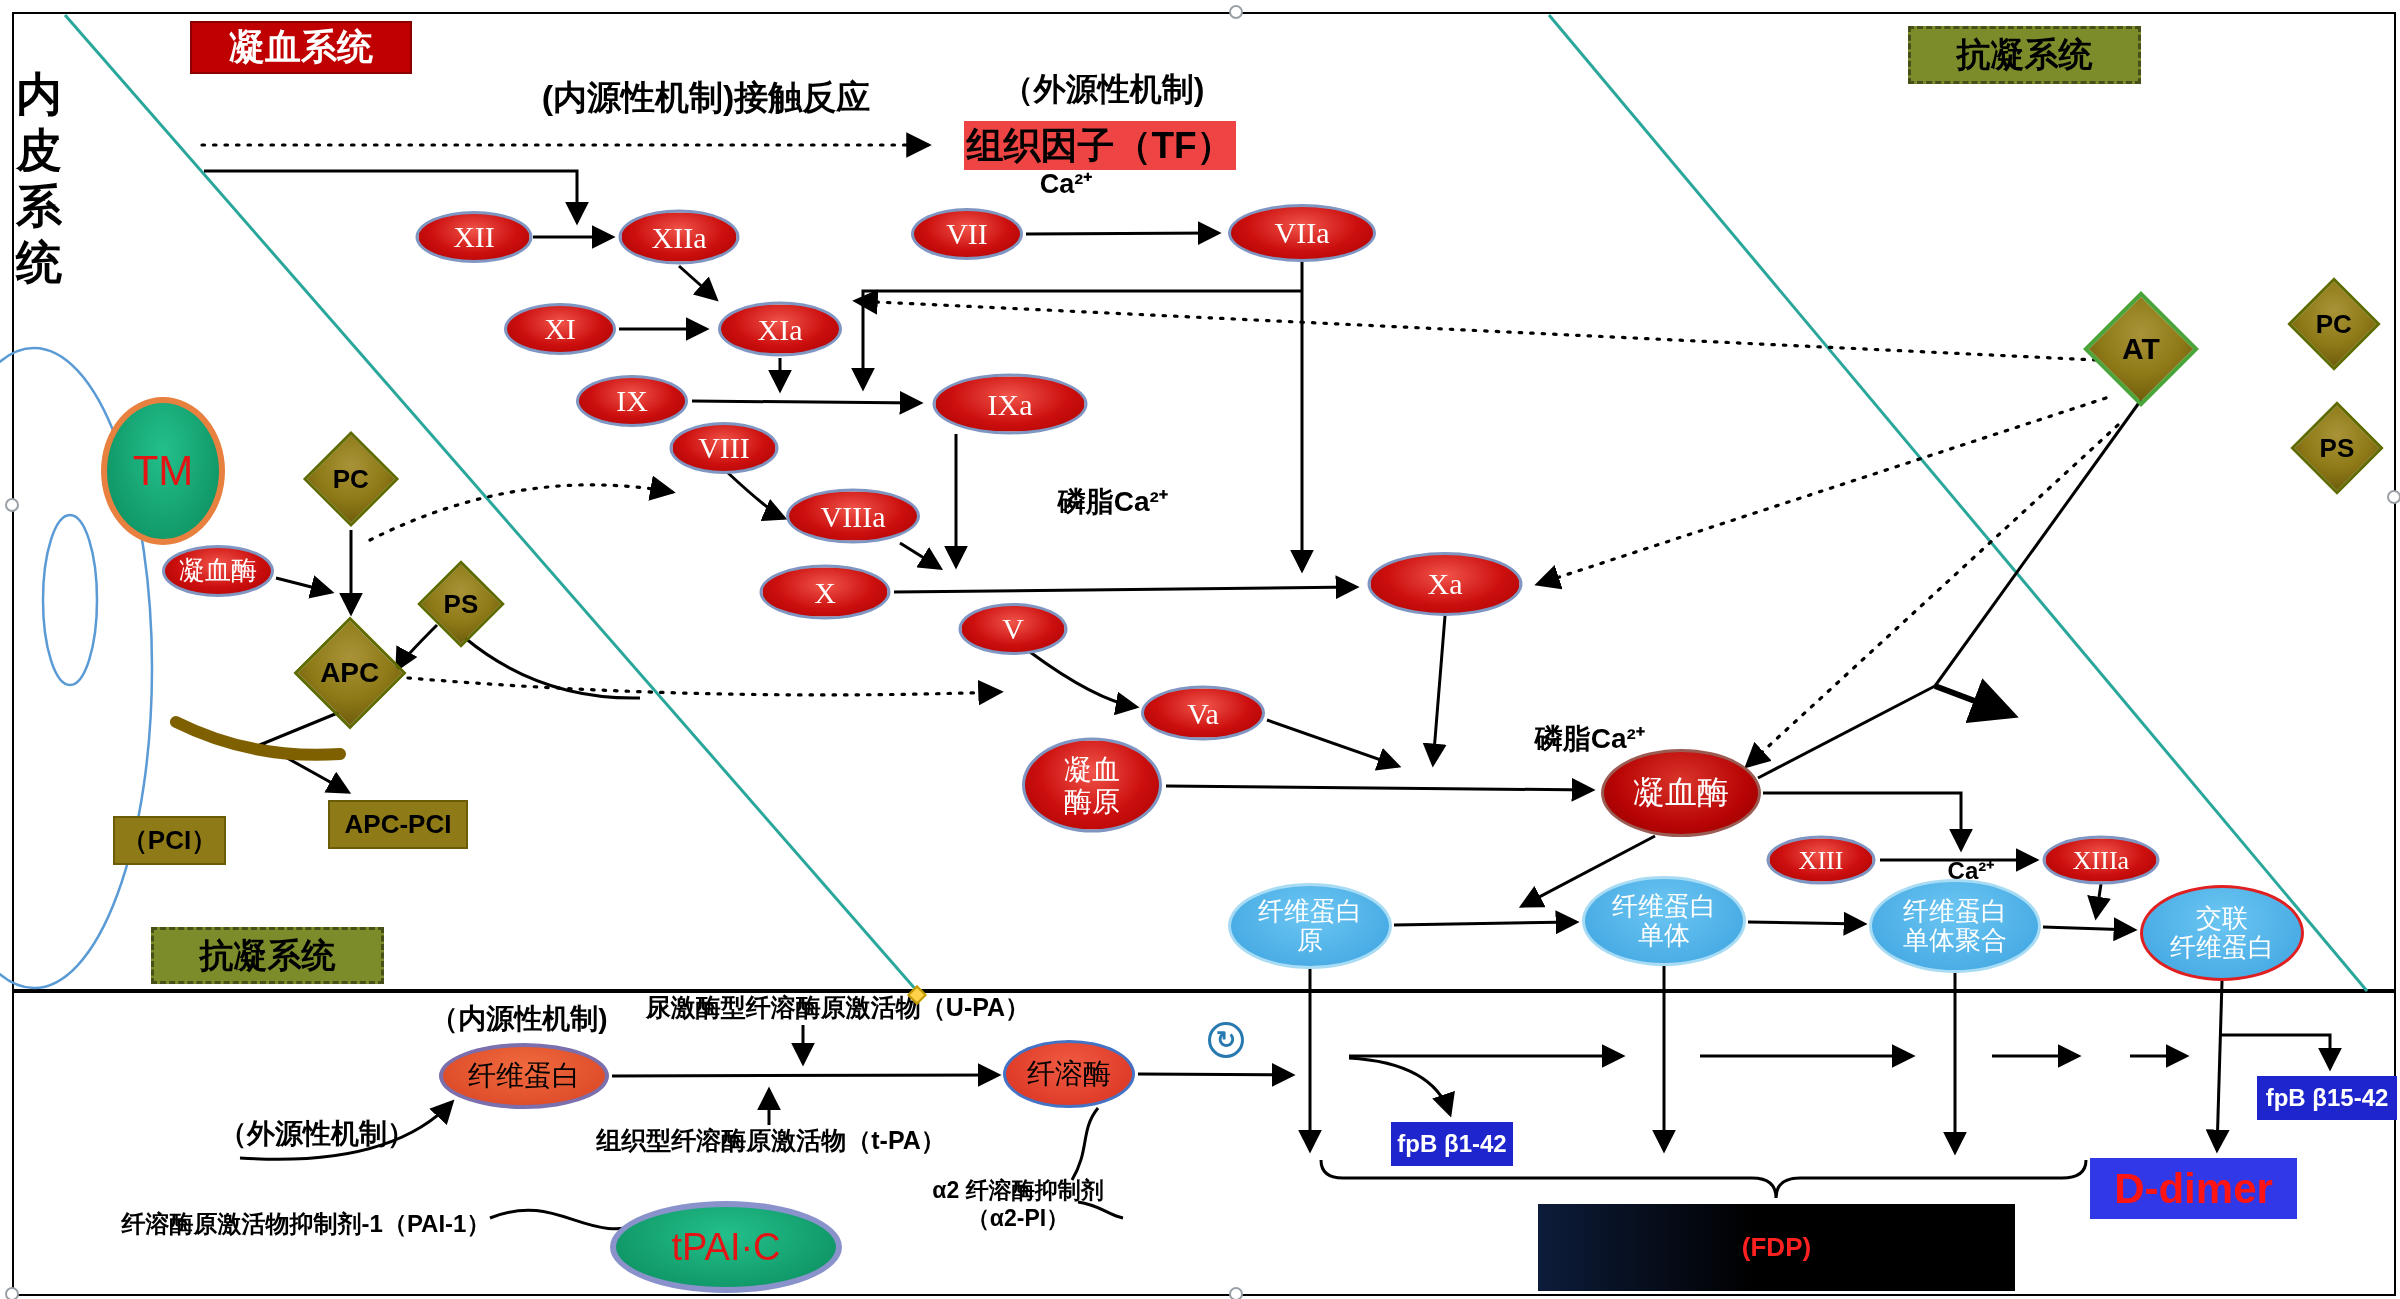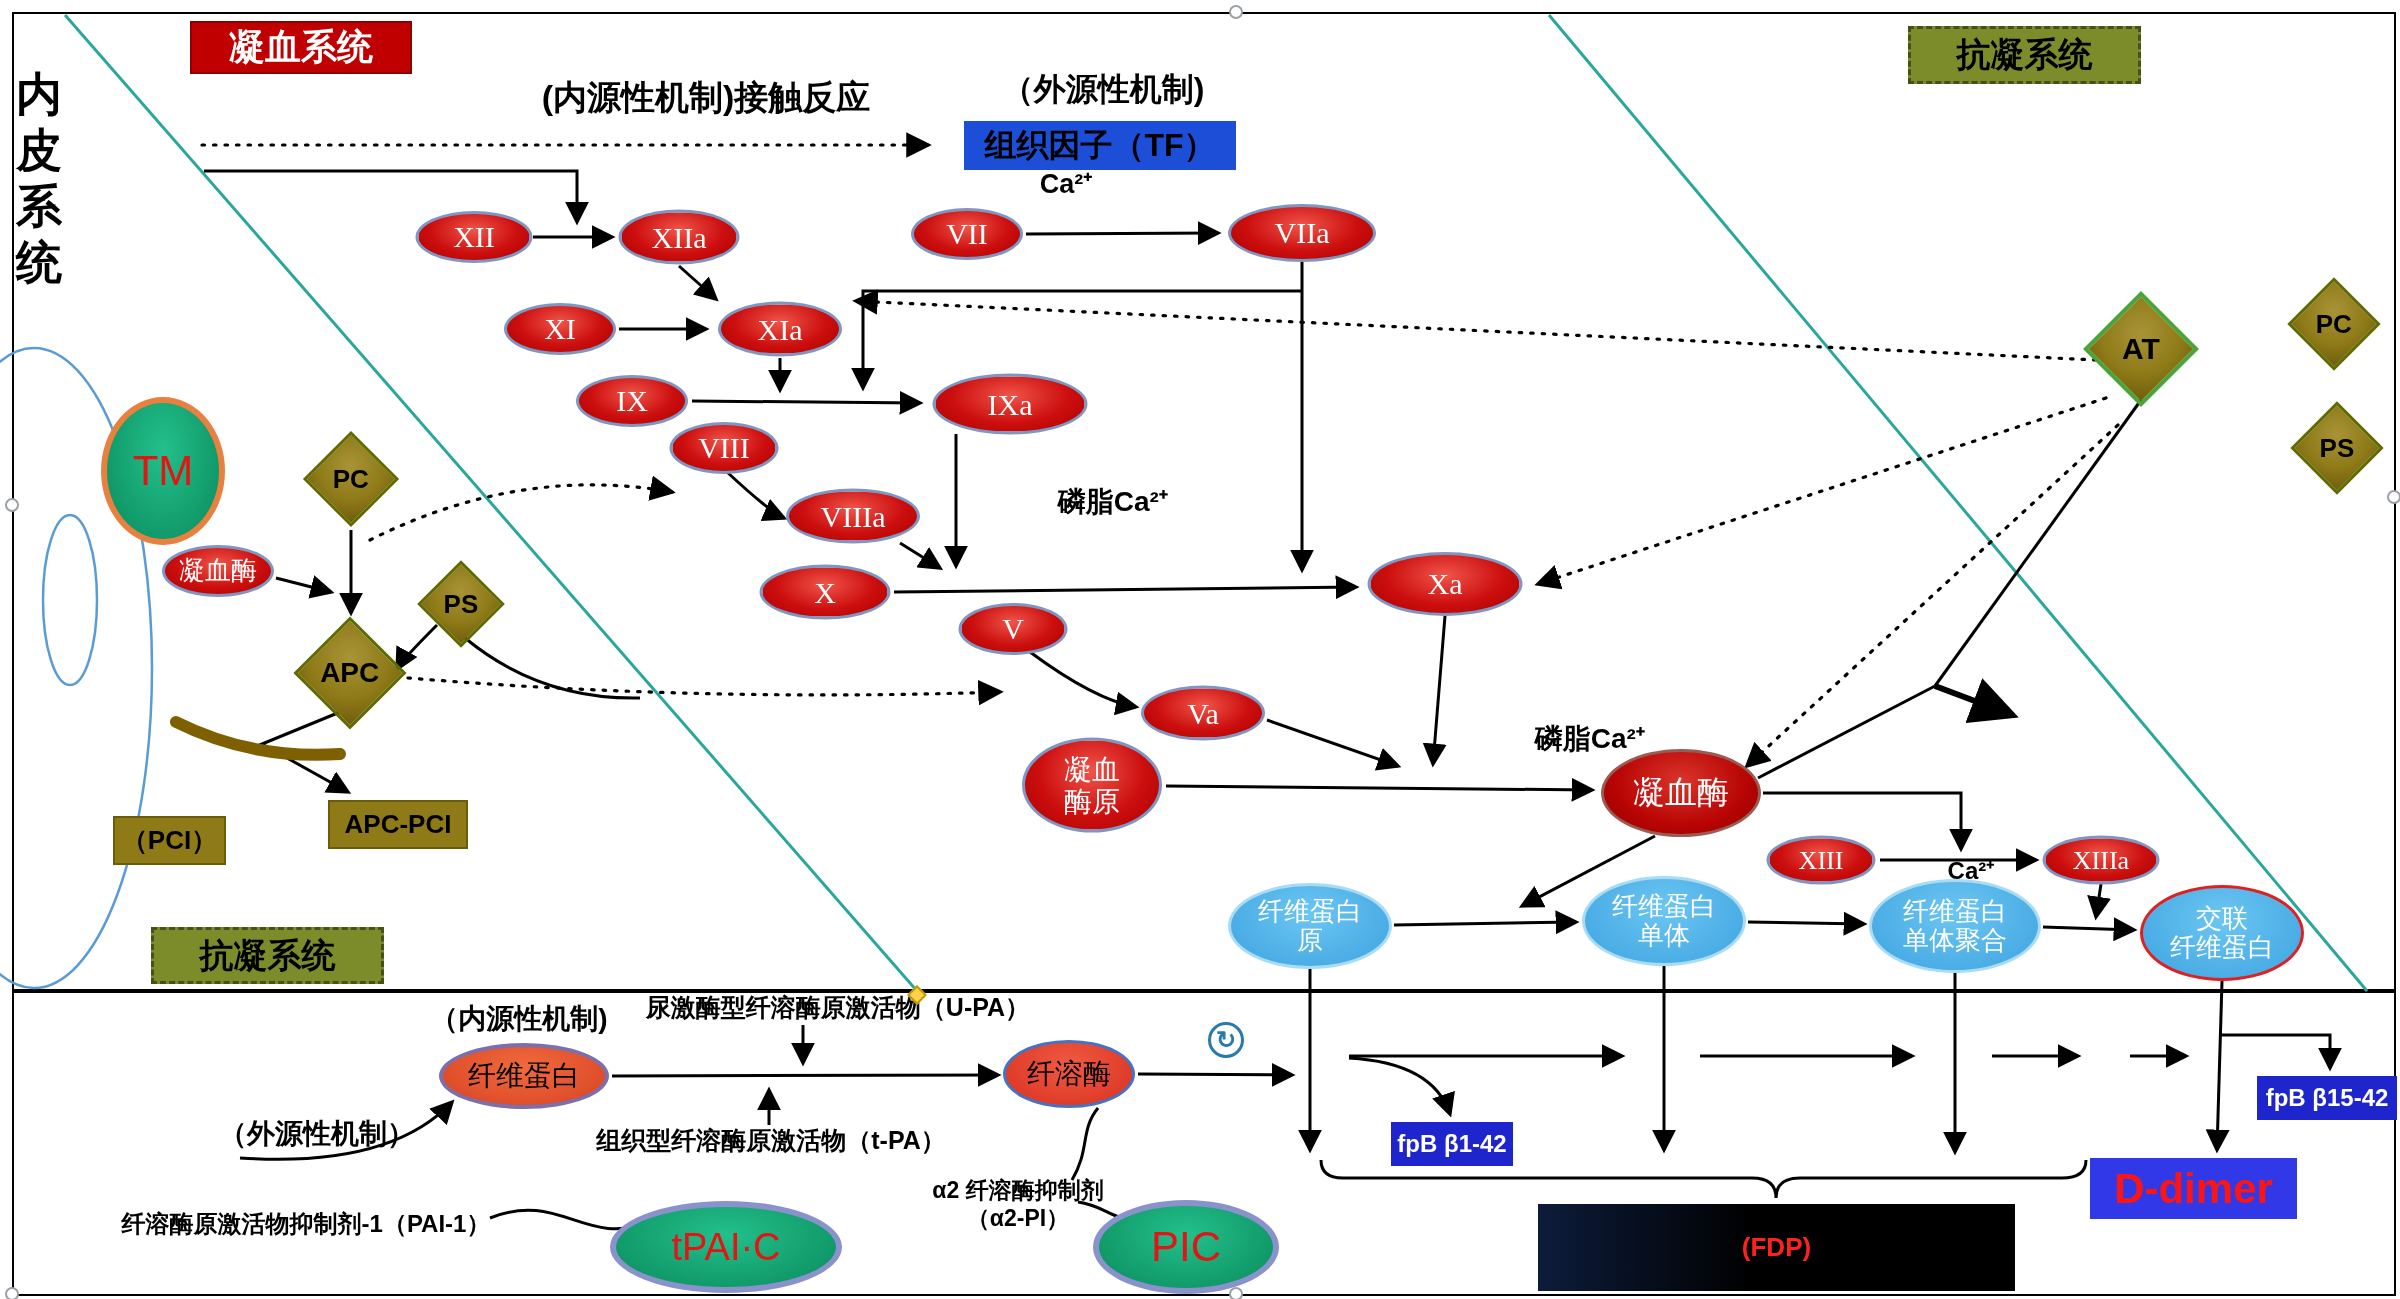--- a/index.html
+++ b/index.html
@@ -7,21 +7,21 @@
   .canvas{position:relative;width:2400px;height:1299px;background:#fff;overflow:hidden}
   .panel{position:absolute;border:2px solid #000;background:transparent}
   svg.wires{position:absolute;left:0;top:0}
   .lbl{position:absolute;transform:translate(-50%,-50%);font-weight:bold;color:#000;
        white-space:pre-line;text-align:center;line-height:1.22}
   .box{position:absolute;display:flex;align-items:center;justify-content:center;
        font-weight:bold;text-align:center;white-space:pre-line}
   .bx-red{background:#c00000;color:#fff;font-size:36px;border:2px solid #8a0000}
   .bx-olive{background:#7d8c2a;color:#000;font-size:34px;border:3px dashed #46511a}
   .bx-navy{background:#16386e;color:#fff;font-size:34px}
-  .bx-tf{background:#1d4ed8;color:#000;font-size:32px}
+  .bx-tf{background:#ef4444;color:#000;font-size:37px}
   .bx-gold{background:#8f7a18;color:#000;font-size:26px;border:2px solid #6b5c08}
   .bx-fpb{background:#1f25cc;color:#fff;font-size:24px}
   .bx-dd{background:#3038e8;color:#ff1414;font-size:42px}
   .bx-fdp{background:linear-gradient(90deg,#0d1c3a,#000 45%);color:#ffe000;font-size:28px;
           flex-direction:column;line-height:1.35}
   .fdp-red{color:#ff2020;font-size:26px;font-weight:bold}
   .ell{position:absolute;transform:translate(-50%,-50%);border-radius:50%;display:flex;
        align-items:center;justify-content:center;text-align:center;font-weight:normal;
        white-space:pre-line;line-height:1.12;color:#fff;
        font-family:"Liberation Serif",serif;font-size:30px}
@@ -226,21 +226,20 @@
   <div class="lbl" style="left:317px;top:1134px;font-size:28px">（外源性机制）</div>
   <div class="lbl" style="left:838px;top:1007px;font-size:25px">尿激酶型纤溶酶原激活物（U-PA）</div>
   <div class="lbl" style="left:771px;top:1140px;font-size:25px">组织型纤溶酶原激活物（t-PA）</div>
   <div class="lbl" style="left:306px;top:1224px;font-size:24px">纤溶酶原激活物抑制剂-1（PAI-1）</div>
   <div class="lbl" style="left:1018px;top:1204px;font-size:23px">α2 纤溶酶抑制剂
 （α2-PI）</div>
 
   <div class="ell plg" style="left:524px;top:1076px;width:170px;height:66px">纤维蛋白</div>
   <div class="ell plm" style="left:1069px;top:1074px;width:132px;height:68px">纤溶酶</div>
   <div class="ell green cplx" style="left:726px;top:1247px;width:232px;height:92px">tPAI·C</div>
-  <div class="ell green cplx" style="left:1186px;top:1247px;width:186px;height:94px;font-size:42px">PIC</div>
   <div class="box bx-fpb" style="left:1391px;top:1122px;width:122px;height:44px">fpB β1-42</div>
   <div class="box bx-fpb" style="left:2257px;top:1076px;width:140px;height:44px">fpB β15-42</div>
   <div class="box bx-dd" style="left:2090px;top:1158px;width:207px;height:61px">D-dimer</div>
   <div class="box bx-fdp" style="left:1538px;top:1204px;width:477px;height:87px">
     <span class="fdp-red">(FDP)</span>
   </div>
 
   <div class="handle" style="left:1236px;top:12px"></div>
   <div class="handle" style="left:12px;top:505px"></div>
   <div class="handle" style="left:2394px;top:497px"></div>

